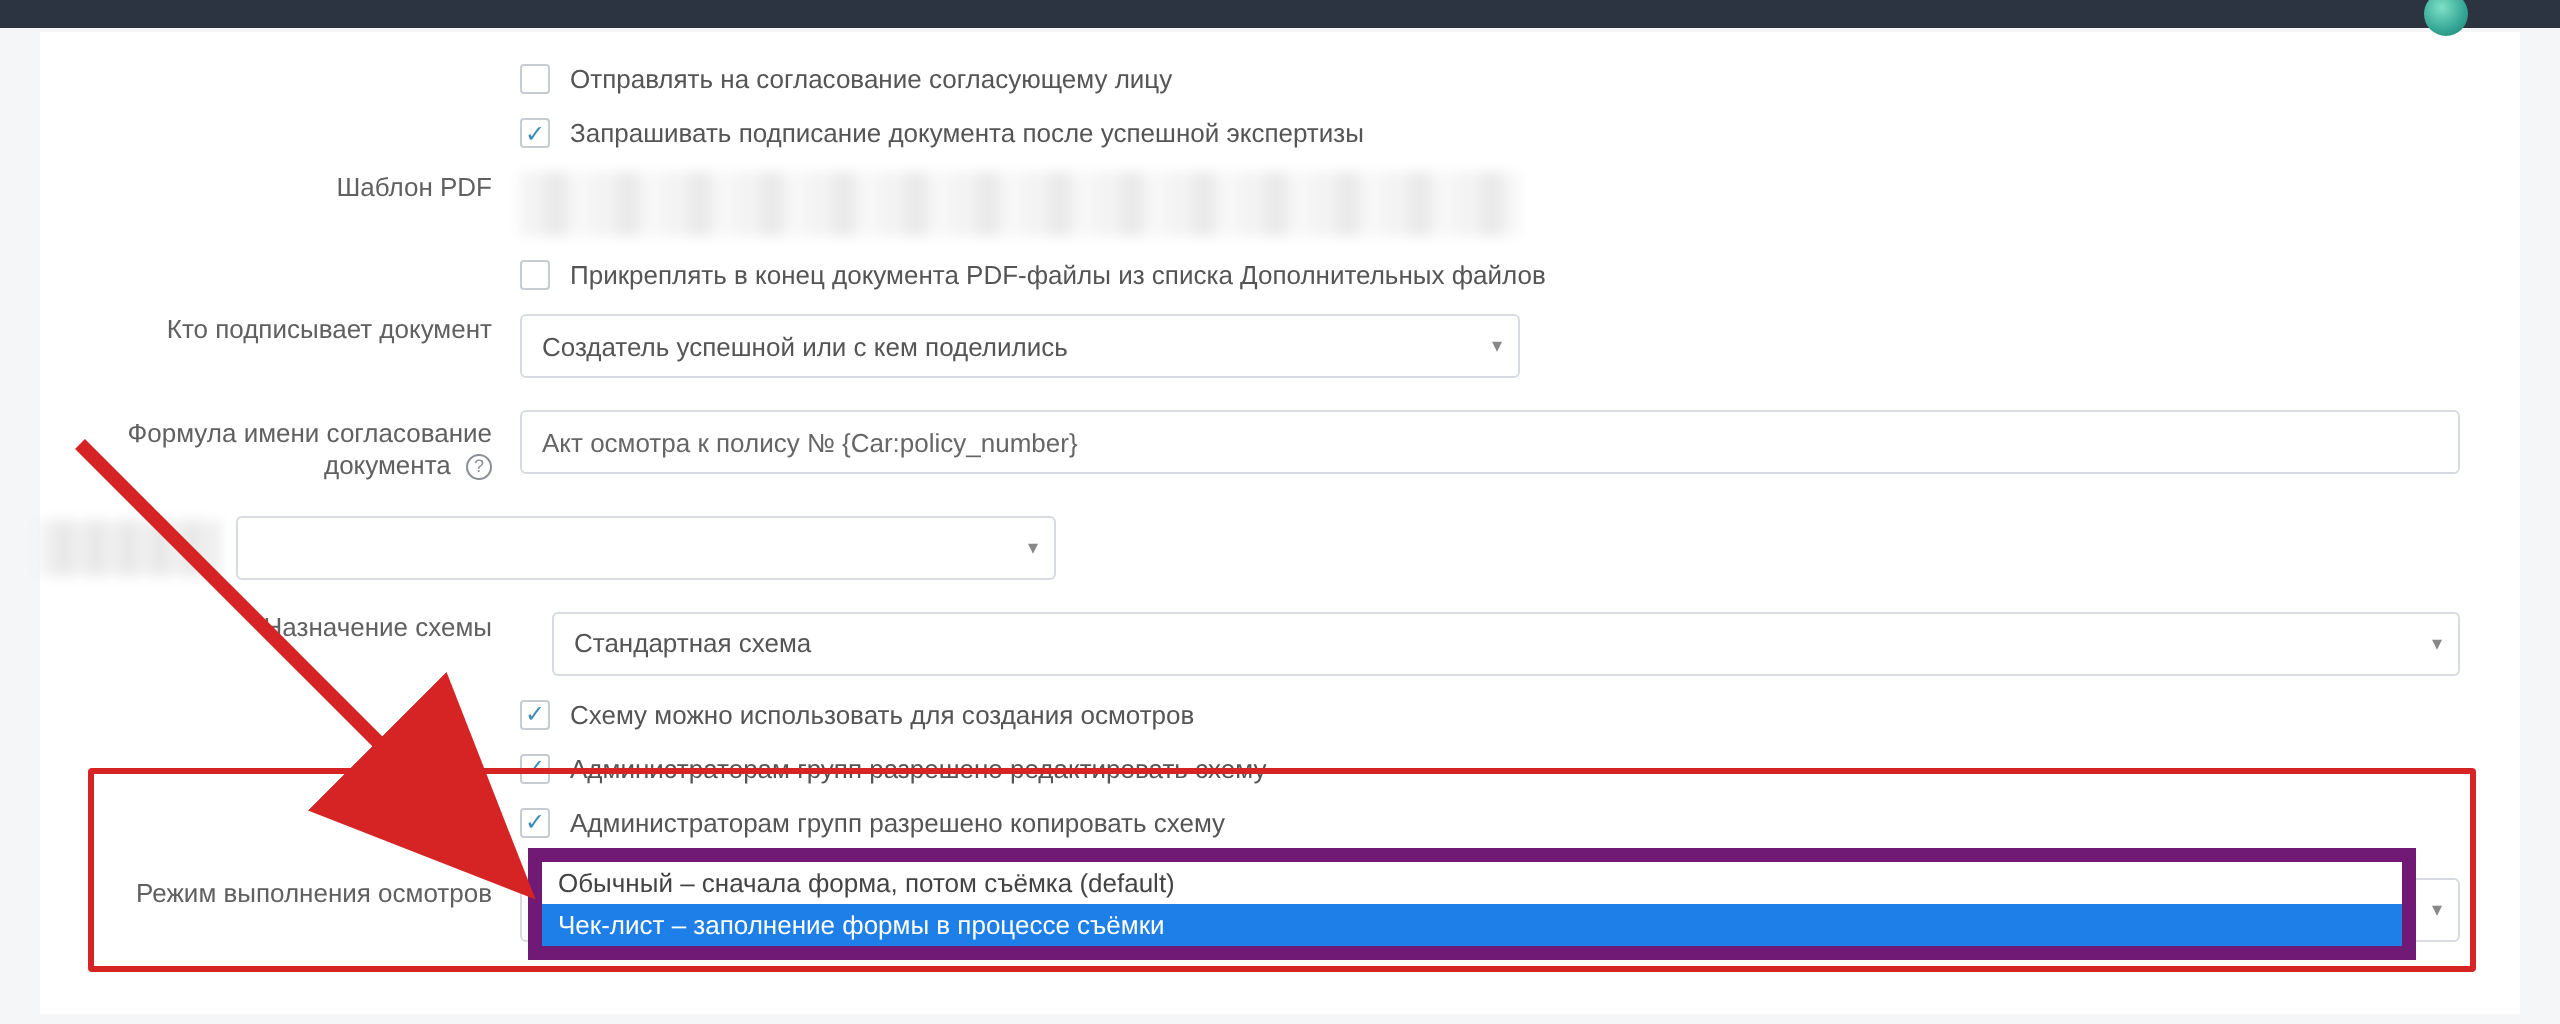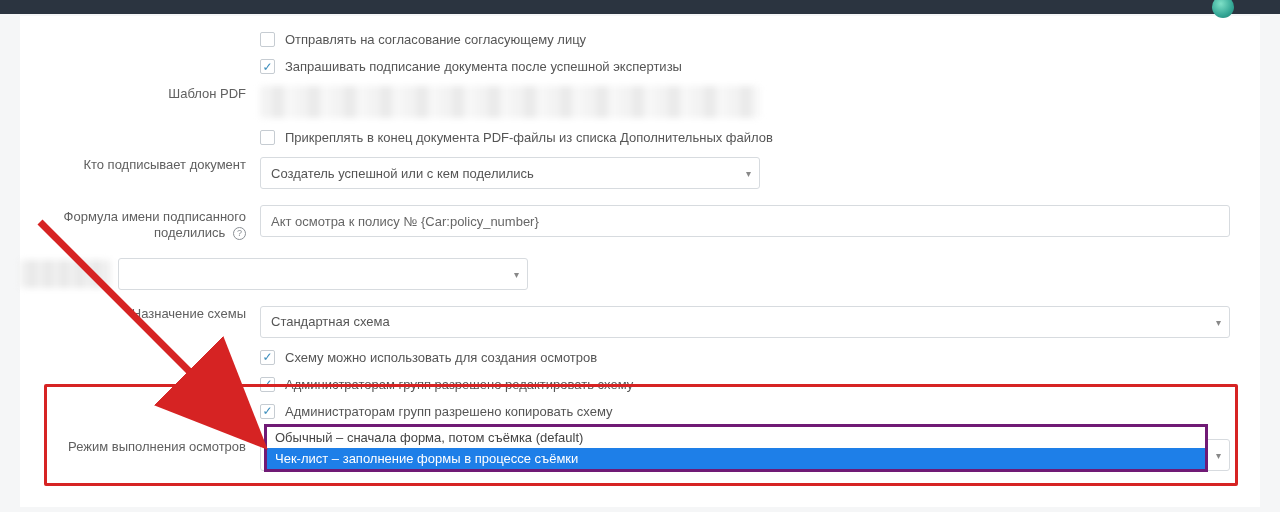--- a/index.html
+++ b/index.html
@@ -123,21 +123,21 @@
     height: 102px;
     border: 3px solid #d62323;
     border-radius: 2px;
     pointer-events: none;
   }
   .dropdown-open {
     position: absolute;
     left: 264px;
     top: 424px;
     width: 944px;
-    border: 3px solid #701a75;
+    border: 7px solid #701a75;
     background: #fff;
     font-size: 13px;
   }
   .dropdown-open .opt {
     padding: 3px 8px;
     color: #444;
   }
   .dropdown-open .opt.selected {
     background: #1e7fe8;
     color: #fff;
@@ -197,21 +197,21 @@
     <div class="field-col">
       <div class="select" style="width:500px;">
         <span>Создатель успешной или с кем поделились</span>
         <span class="caret">▾</span>
       </div>
     </div>
   </div>
 
   <div class="row" style="align-items:flex-start; padding-top:10px;">
     <div class="label-col" style="padding-top:4px;">
-      <span>Формула имени подписанного поделились</span>
+      <span>Формула имени согласование документа</span>
       <span class="help-icon">?</span>
     </div>
     <div class="field-col">
       <div class="text-input" style="flex:1;">
         <span>Акт осмотра к полису № {Car:policy_number}</span>
       </div>
     </div>
   </div>
 
   <div class="row" style="padding-top:10px;">
@@ -219,21 +219,21 @@
       <div class="blur-small"></div>
       <div class="select" style="width:410px;">
         <span class="caret">▾</span>
       </div>
     </div>
   </div>
 
   <div class="row" style="padding-top:10px;">
     <div class="label-col">Назначение схемы</div>
     <div class="field-col">
-      <div class="select" style="flex:1;">
+      <div class="select" style="flex:1;margin-left:16px;">
         <span>Стандартная схема</span>
         <span class="caret">▾</span>
       </div>
     </div>
   </div>
 
   <div class="row">
     <div class="label-col"></div>
     <div class="field-col">
       <span class="checkbox checked"></span>

